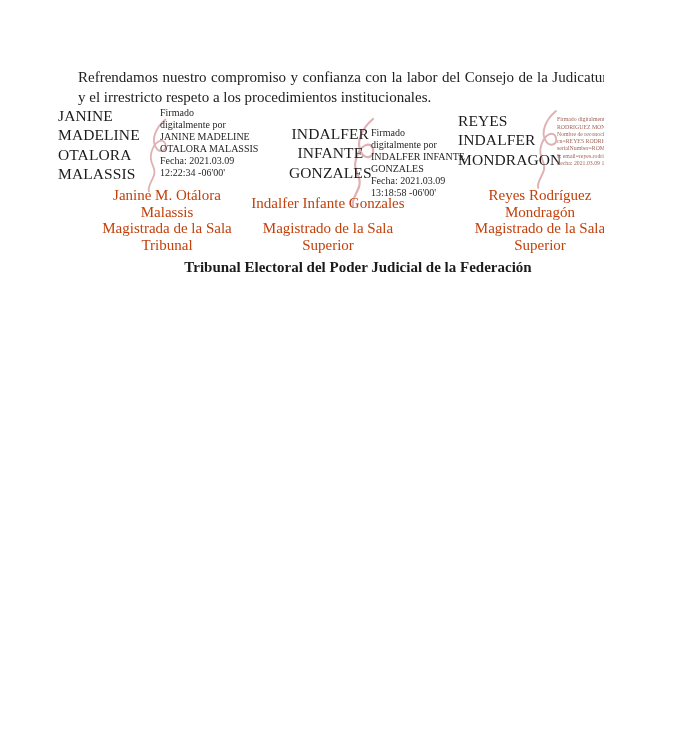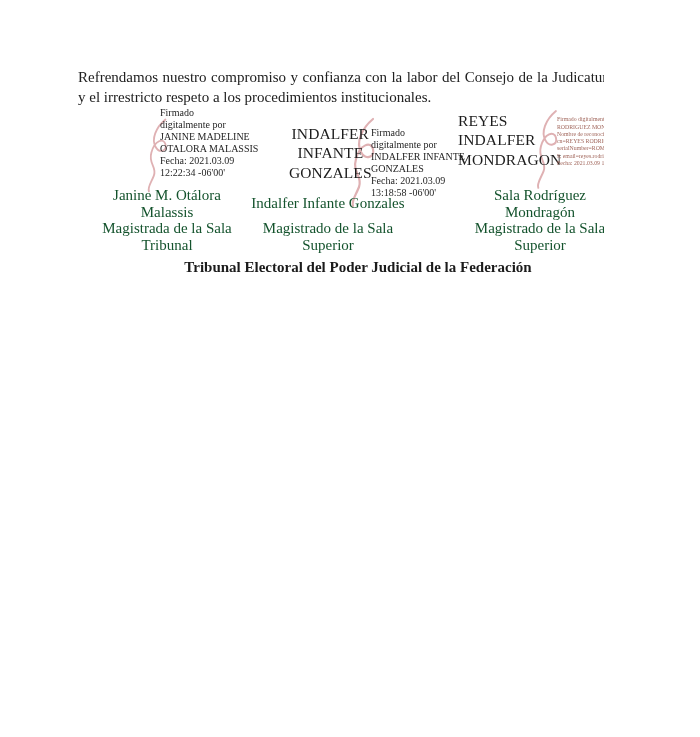--- a/index.html
+++ b/index.html
@@ -28,21 +28,21 @@
     position:absolute;left:557px;top:116px;width:220px;
     font-size:11.6px;line-height:14.6px;color:#a0655a;
     transform:scale(0.5);transform-origin:0 0;z-index:2;
   }
   .seal{position:absolute;z-index:1;}
   .s1{left:139px;top:117px;width:38px;height:76px;}
   .s2{left:347px;top:111px;width:34px;height:102px;}
   .s3{left:533px;top:104px;width:30px;height:90px;}
   .name,.title{
     position:absolute;width:200px;text-align:center;
-    font-size:15px;line-height:17px;color:#14532d;z-index:2;
+    font-size:15px;line-height:17px;color:#c2410c;z-index:2;
   }
   .n1{left:67px;top:187px;}
   .n2{left:228px;top:195px;}
   .n3{left:440px;top:187px;}
   .t1{left:67px;top:220px;}
   .t2{left:228px;top:220px;}
   .t3{left:440px;top:220px;}
   .footer{
     position:absolute;left:8px;top:259px;width:700px;text-align:center;
     font-size:15px;font-weight:bold;color:#1b1b1b;z-index:2;
@@ -51,20 +51,24 @@
 </head>
 <body>
 
 <div class="page">
 
   <p class="para">Refrendamos nuestro compromiso y confianza con la labor del Consejo de la Judicatura y el irrestricto respeto a los procedimientos institucionales.</p>
 
   <svg class="seal s1" viewBox="0 0 34 92">
     <path d="M26 3 C14 13 9 27 14 36 C18 44 28 42 26 33 C24 25 13 28 9 43 C5 57 16 60 12 71 C9 79 4 85 6 90" stroke="#d79da0" stroke-width="2.2" fill="none" stroke-linecap="round" opacity="0.8"></path>
   </svg>
+  <div class="caps c1 pre">JANINE
+MADELINE
+OTALORA
+MALASSIS</div>
   <div class="stamp st1 pre">Firmado
 digitalmente por
 JANINE MADELINE
 OTALORA MALASSIS
 Fecha: 2021.03.09
 12:22:34 -06'00'</div>
 
   <svg class="seal s2" viewBox="0 0 34 92">
     <path d="M26 3 C14 13 9 27 14 36 C18 44 28 42 26 33 C24 25 13 28 9 43 C5 57 16 60 12 71 C9 79 4 85 6 90" stroke="#d79da0" stroke-width="2.2" fill="none" stroke-linecap="round" opacity="0.8"></path>
   </svg>
@@ -88,21 +92,21 @@
 RODRIGUEZ MONDRAGON
 Nombre de reconocimiento (DN):
 cn=REYES RODRIGUEZ MONDRAGON,
 serialNumber=ROMR740110HDFDNY0
 9, email=reyes.rodriguez@te.gob.mx
 Fecha: 2021.03.09 12:59:24 -06'00'</div>
 
   <div class="name n1 pre">Janine M. Otálora
 Malassis</div>
   <div class="name n2 pre">Indalfer Infante Gonzales</div>
-  <div class="name n3 pre">Sala Rodríguez
+  <div class="name n3 pre">Reyes Rodríguez
 Mondragón</div>
 
   <div class="title t1 pre">Magistrada de la Sala
 Tribunal</div>
   <div class="title t2 pre">Magistrado de la Sala
 Superior</div>
   <div class="title t3 pre">Magistrado de la Sala
 Superior</div>
 
   <div class="footer">Tribunal Electoral del Poder Judicial de la Federación</div>

